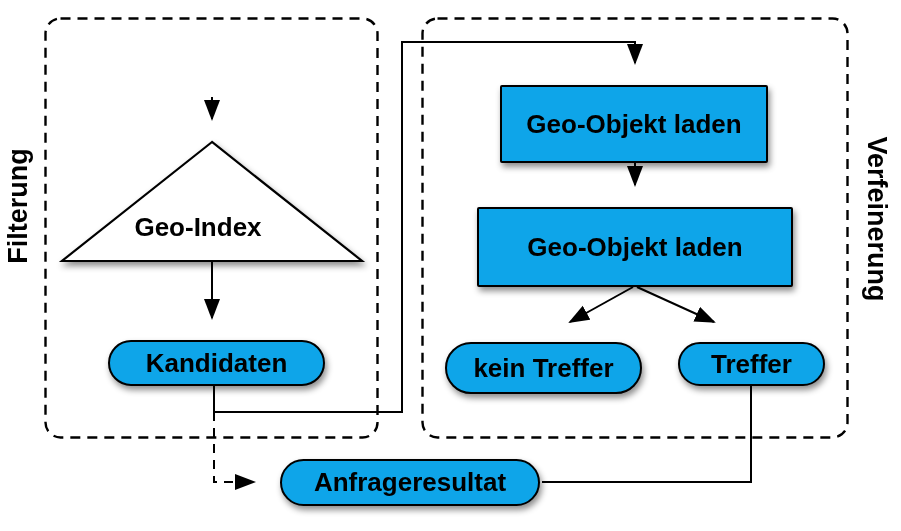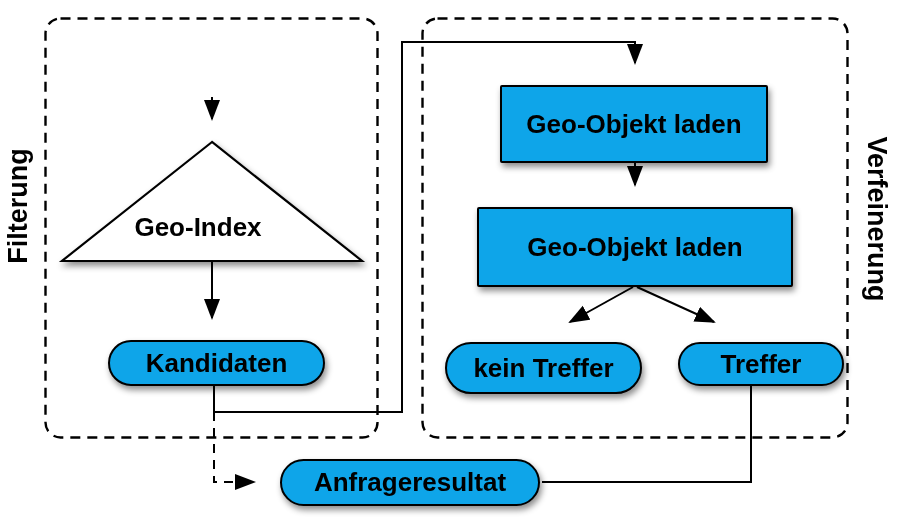--- a/index.html
+++ b/index.html
@@ -101,17 +101,17 @@
   <div class="side-label rot-cw" style="left:767px; top:203px; width:220px; height:32px;">Verfeinerung</div>
 
   <div class="node pill" style="left:108px; top:340px; width:217px; height:46px;">Kandidaten</div>
 
   <div class="node rect" style="left:500px; top:85px; width:268px; height:78px;">Geo-Objekt laden</div>
 
   <div class="node rect" style="left:477px; top:207px; width:316px; height:80px;">Geo-Objekt laden</div>
 
   <div class="node pill" style="left:445px; top:342px; width:197px; height:52px;">kein Treffer</div>
 
-  <div class="node pill" style="left:678px; top:342px; width:166px; height:44px;">Treffer</div>
+  <div class="node pill" style="left:678px; top:342px; width:147px; height:44px;">Treffer</div>
 
   <div class="node pill" style="left:280px; top:459px; width:260px; height:47px;text-align:right;">Anfrageresultat</div>
 
 </div>
 
 </body></html>

